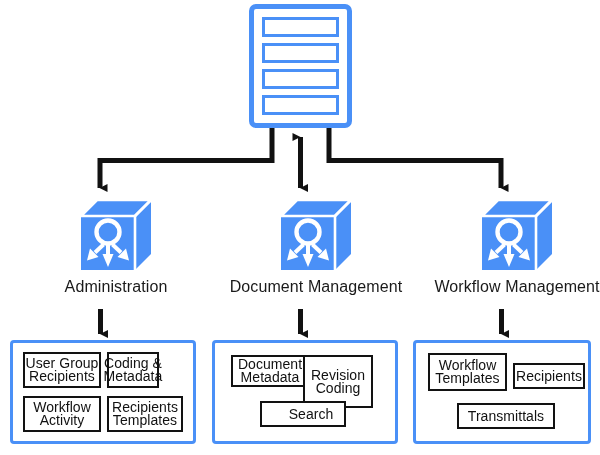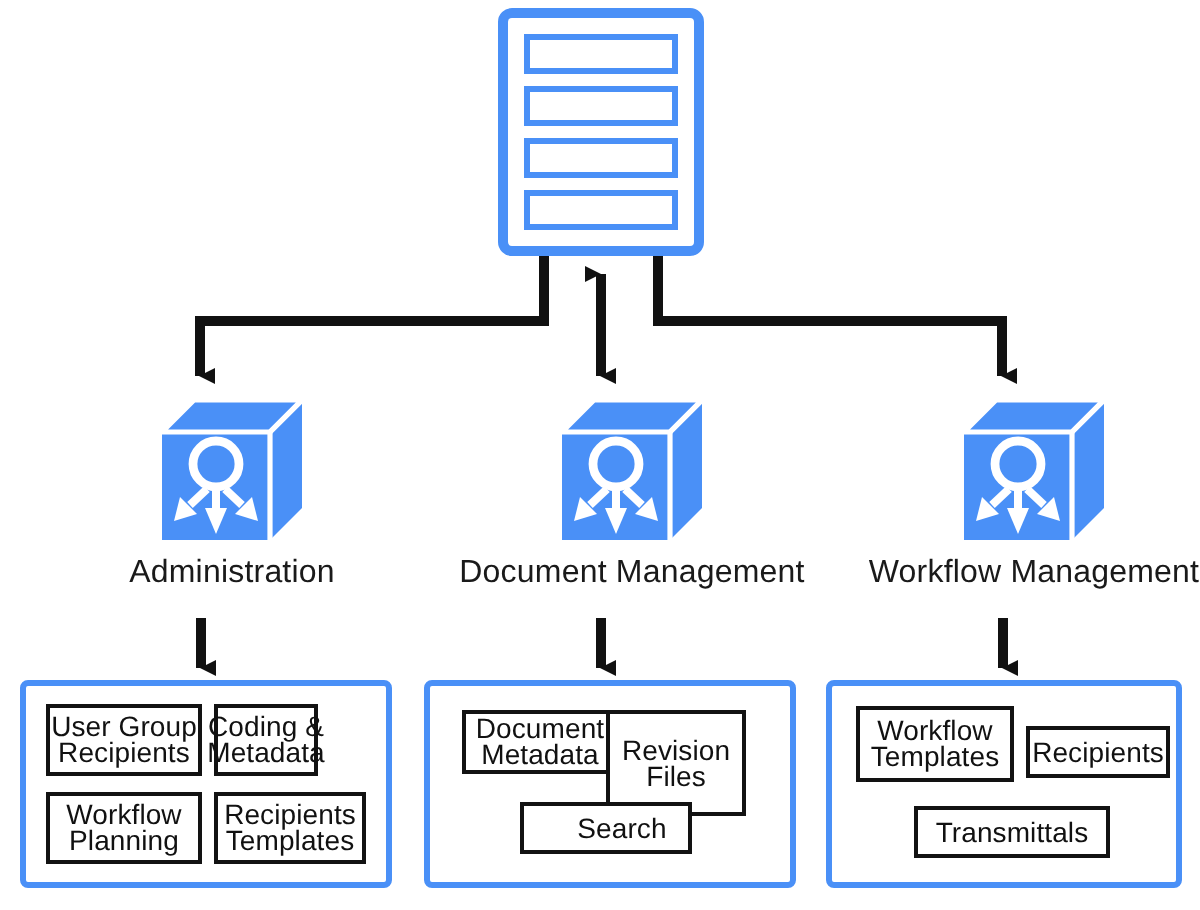--- a/index.html
+++ b/index.html
@@ -227,21 +227,21 @@
         </div>
         <div class="chip" style="left:94px; top:9px; width:52px; height:36px;">
           <span>
             <span>Coding &amp;</span><br>
             <span>Metadata</span>
           </span>
         </div>
         <div class="chip" style="left:10px; top:53px; width:78px; height:36px;">
           <span>
             <span>Workflow</span><br>
-            <span>Planning</span>
+            <span>Activity</span>
           </span>
         </div>
         <div class="chip" style="left:94px; top:53px; width:76px; height:36px;">
           <span>
             <span>Recipients</span><br>
             <span>Templates</span>
           </span>
         </div>
       </div>
     </div>
@@ -250,21 +250,21 @@
       <div class="panel-inner">
         <div class="chip" style="left:16px; top:12px; width:78px; height:32px;">
           <span>
             <span>Document</span><br>
             <span>Metadata</span>
           </span>
         </div>
         <div class="chip" style="left:88px; top:12px; width:70px; height:53px;">
           <span>
             <span>Revision</span><br>
-            <span>Files</span>
+            <span>Coding</span>
           </span>
         </div>
         <div class="chip" style="left:45px; top:58px; width:86px; height:26px;padding-left:16px;">
           <span>Search</span>
         </div>
       </div>
     </div>
 
     <div class="panel" style="left:413px; width:178px;">
       <div class="panel-inner">

